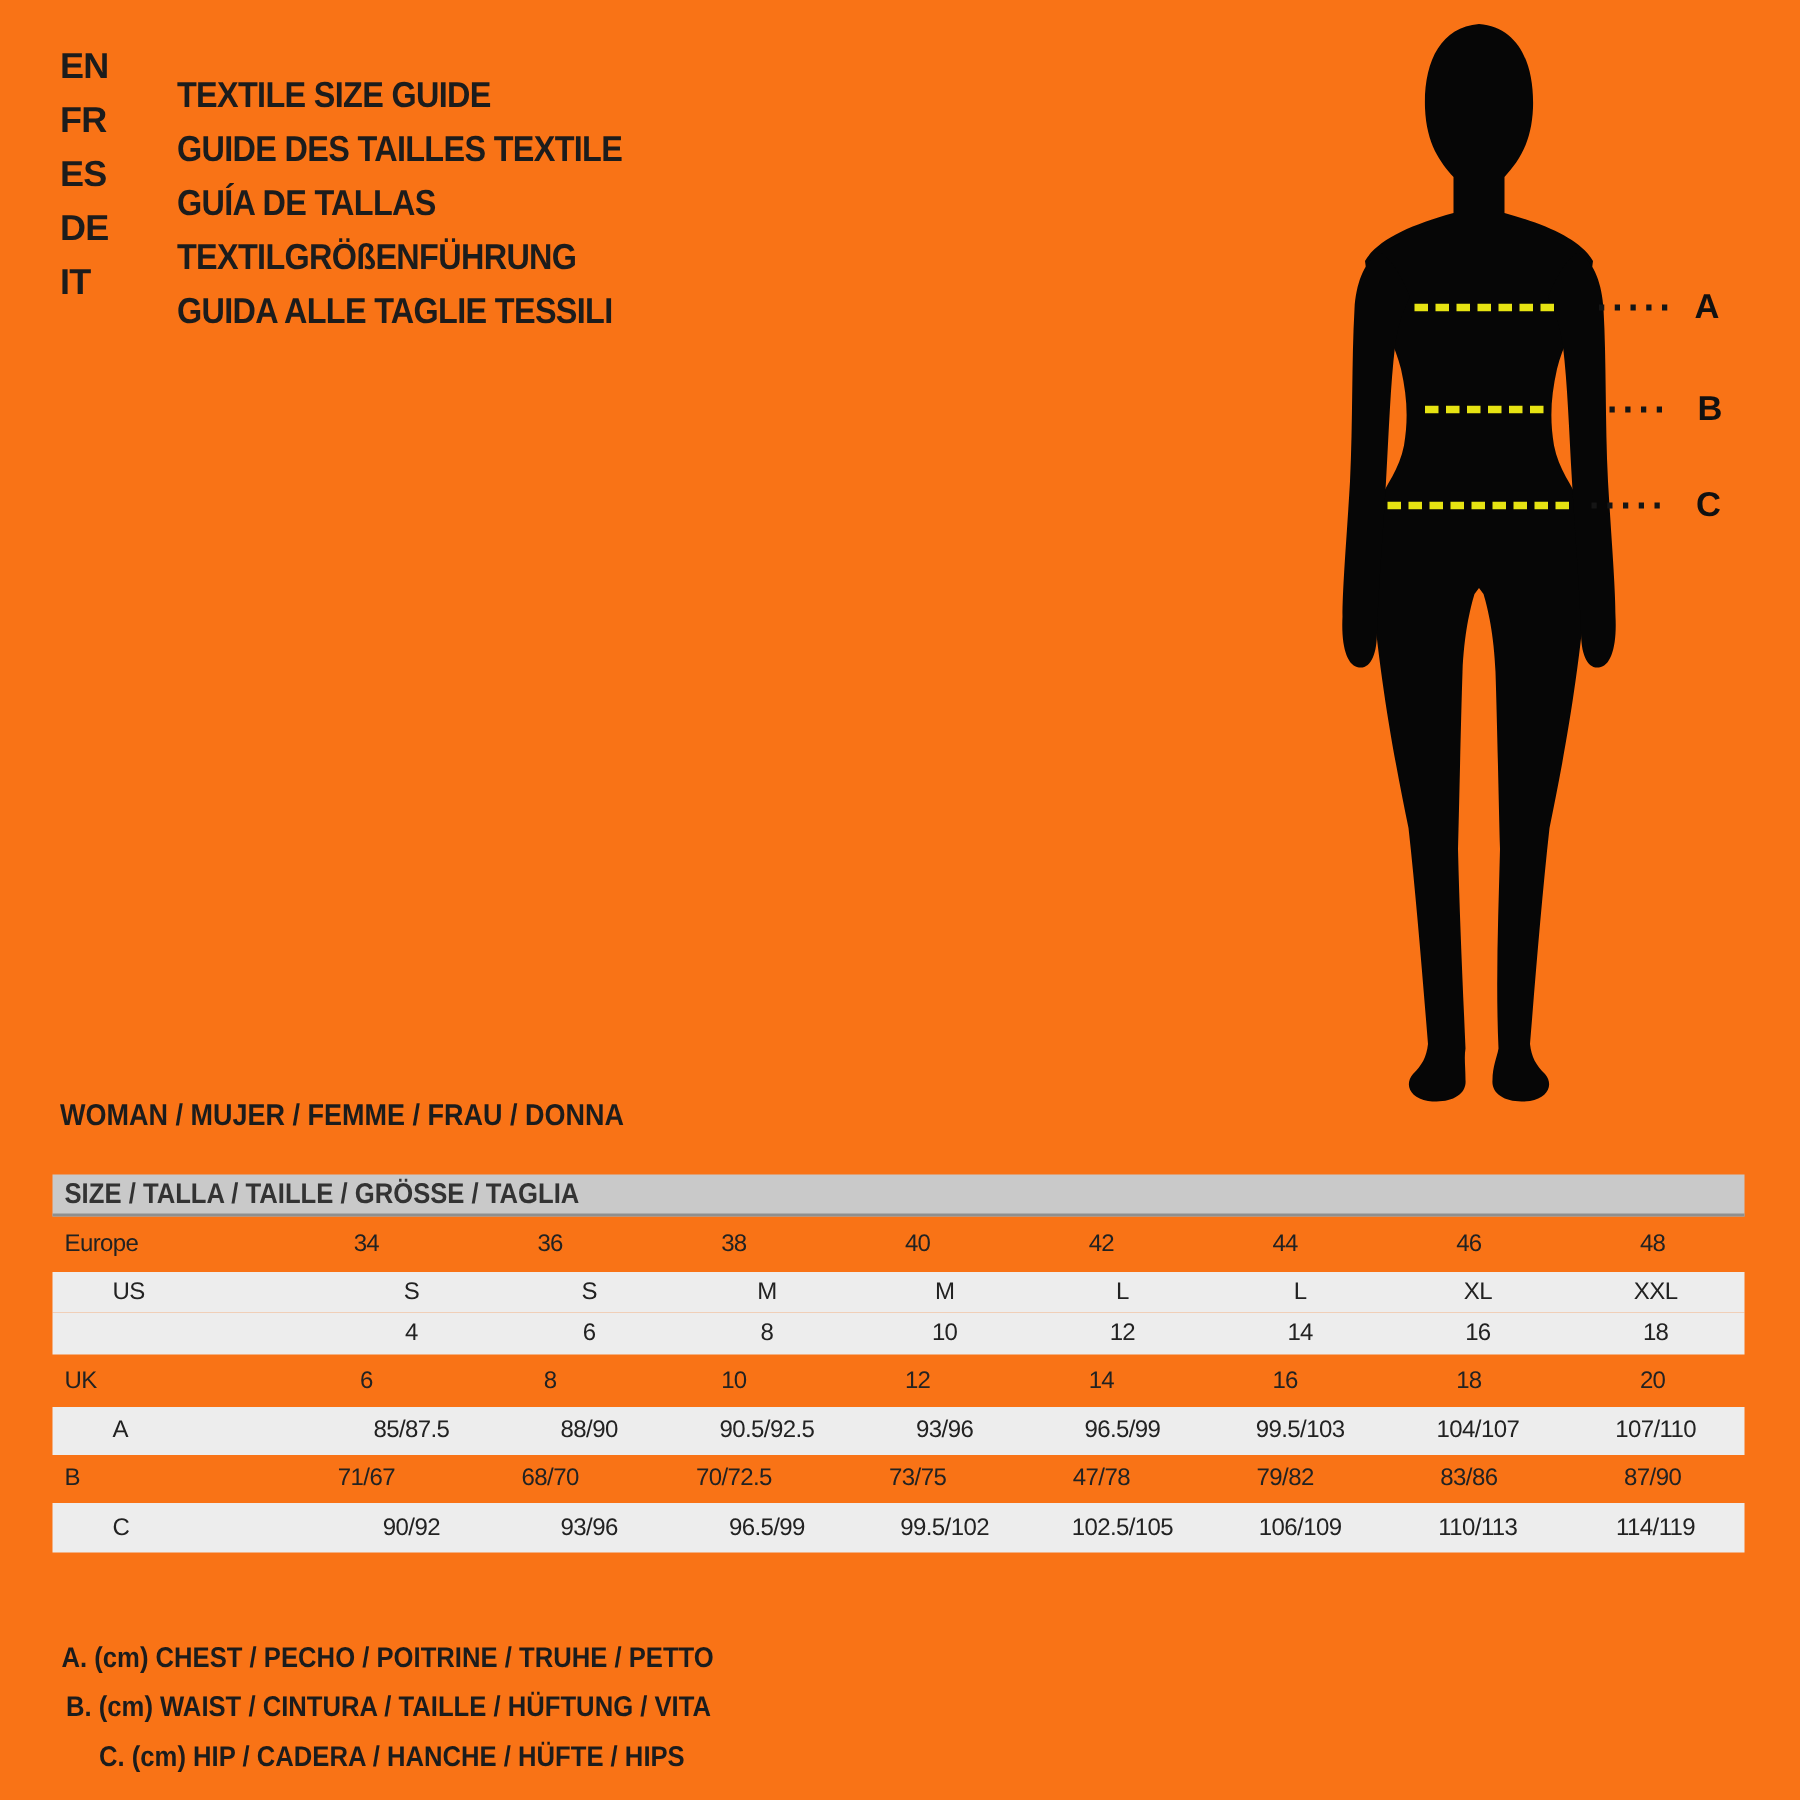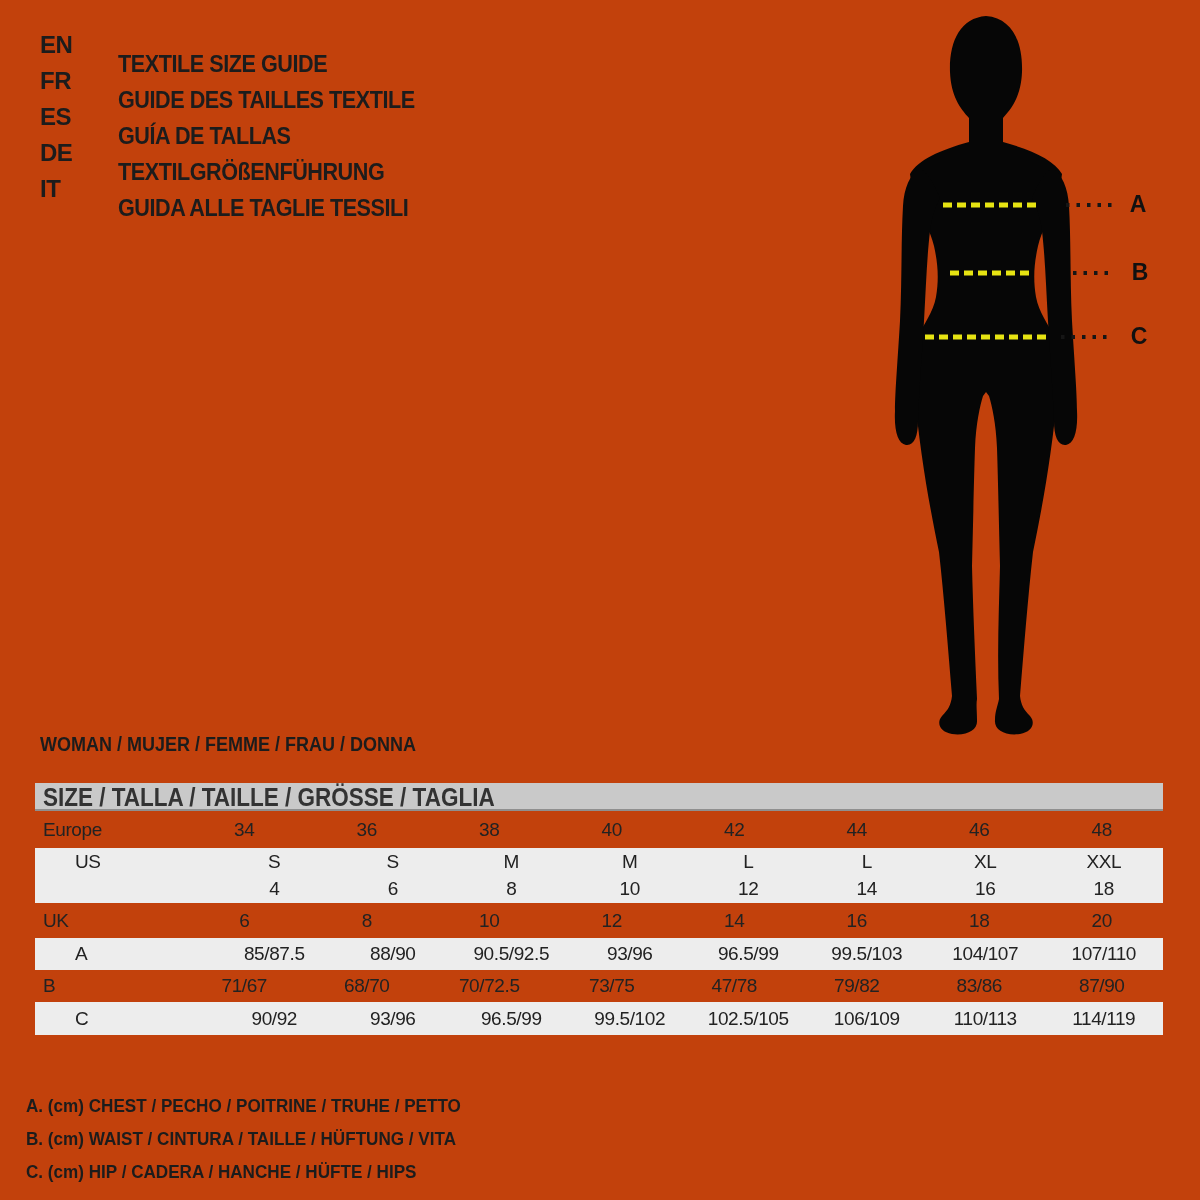--- a/index.html
+++ b/index.html
@@ -1,17 +1,17 @@
 <!DOCTYPE html>
 <html><head>
 <meta charset="utf-8">
 <style>
   html,body { margin:0; padding:0; background:#ffffff; }
   .page {
-    position:relative; width:1200px; height:1200px; background:#c2410c;
+    position:relative; width:1200px; height:1200px; background:#f97316;
     font-family:"Liberation Sans", sans-serif; color:#1c1c1c; overflow:hidden;
   }
   .cond { display:inline-block; transform:scaleX(0.9); transform-origin:0 50%; white-space:nowrap; }
 
   
   .langs { position:absolute; left:40px; top:27px; }
   .lang-row { display:flex; height:36px; align-items:center; }
   .lang-code { width:78px; font-size:24px; font-weight:bold; letter-spacing:-0.5px; }
   .lang-label { font-size:24px; font-weight:bold; letter-spacing:-0.5px;margin-top:38px; }
 
@@ -22,30 +22,30 @@
   .ml-b { left:1126px; top:259px; }
   .ml-c { left:1125px; top:323px; }
 
   
   .category { position:absolute; left:40px; top:733px; font-size:20px; font-weight:bold;text-decoration:underline; }
 
   
   .size-table { position:absolute; left:35px; top:783px; width:1128px; }
   .thead {
     height:28px; line-height:28px; background:#c9c9c9; border-bottom:2px solid #8f8f8f;
-    padding-left:8px; box-sizing:border-box; font-size:25px; font-weight:bold; color:#333;
+    padding-left:8px; box-sizing:border-box; font-size:19px; font-weight:bold; color:#333;
   }
-  .trow { display:flex; align-items:center; font-size:19px; letter-spacing:-0.4px; color:#222; }
+  .trow { display:flex; align-items:center; font-size:16px; letter-spacing:-0.4px; color:#222; }
   .trow.shade { background:#ededed;padding-left:32px; }
   .tlabel { width:148px; padding-left:8px; box-sizing:border-box; }
   .tcell { flex:1; text-align:center; }
   .h37{height:37px} .h27{height:27px} .h28{height:28px} .h35{height:35px} .h32{height:32px} .h33{height:33px}
 
   
-  .legend { position:absolute; left:26px; top:1089px; }
+  .legend { position:absolute; left:41px; top:1089px;text-align:center; }
   .legend-line { height:33px; line-height:33px; font-size:19px; font-weight:bold; }
 </style>
 </head>
 <body>
 
 <div class="page">
 
   <div class="langs">
     <div class="lang-row">
       <span class="lang-code">EN</span>

